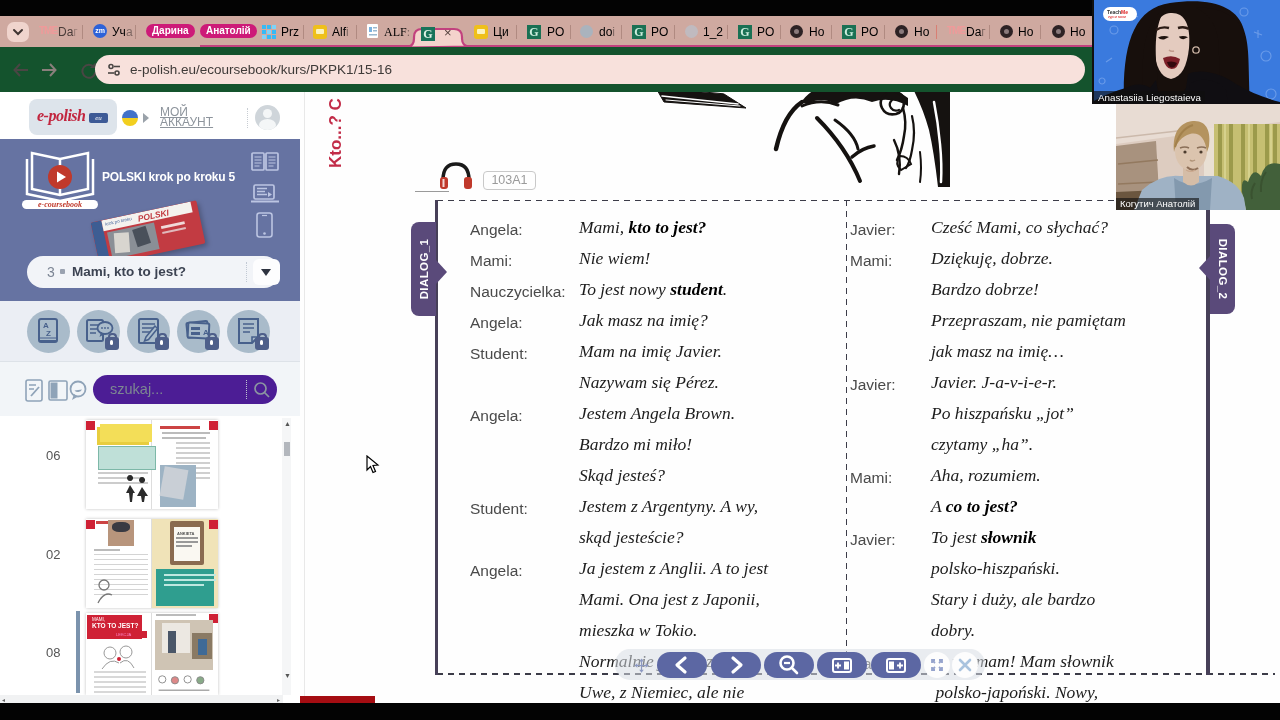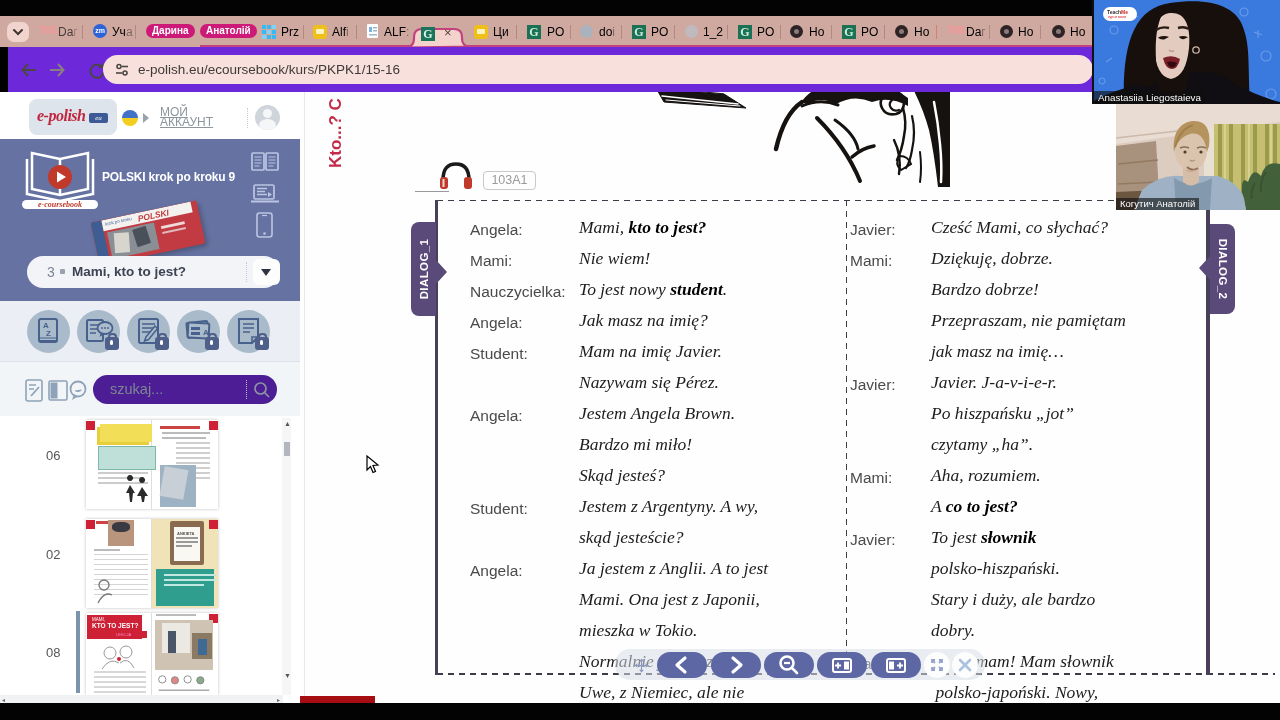--- a/index.html
+++ b/index.html
@@ -72,21 +72,21 @@
   <div class="abs tabtxt" style="left:332px;top:9px;">Alf<span style="opacity:.4;">i</span></div>
   <div class="sep" style="left:356px;"></div>
 
   <div class="abs" style="left:367px;top:8px;width:11px;height:14px;background:#fff;border-radius:1px;"></div>
   <svg class="abs" style="left:367px;top:8px;" width="12" height="14">
       <rect x="2" y="3" width="3" height="5" fill="#7ab3e0"></rect>
       <rect x="6" y="3" width="4" height="1.5" fill="#9ab8cf"></rect>
       <rect x="6" y="6" width="4" height="1.5" fill="#9ab8cf"></rect>
       <rect x="2" y="10" width="8" height="1.5" fill="#9ab8cf"></rect>
     </svg>
-  <div class="abs tabtxt" style="left:384px;top:9px;">ALF<span style="opacity:.4;">:</span></div>
+  <div class="abs tabtxt" style="left:384px;top:9px;font-family:Liberation Serif, serif;">ALF<span style="opacity:.4;">:</span></div>
 
   <svg class="abs" style="left:406px;top:5px;" width="64" height="27">
     <path d="M0 26.5 q8 -1 8 -9 v-1.5 q0 -8 8 -8 h32 q8 0 8 8 v1.5 q0 8 8 8 Z" fill="#f4d3cc" stroke="#c2417e" stroke-width="2.2"></path>
   </svg>
   <div class="gico" style="left:421px;top:11px;background:#18745a;color:#dff4e8;">G</div>
   <div class="abs" style="left:444px;top:9px;font-size:13px;color:#54403c;">×</div>
 
   <div class="yico" style="left:474px;"></div>
   <div class="abs tabtxt" style="left:493px;top:9px;">Ци</div>
   <div class="sep" style="left:516px;"></div>
@@ -127,21 +127,21 @@
   <div class="abs tabtxt" style="left:966px;top:9px;">Da<span style="opacity:.4;">г</span></div>
   <div class="sep" style="left:989px;"></div>
 
   <div class="cico" style="left:1000px;"></div>
   <div class="abs tabtxt" style="left:1018px;top:9px;">Ho</div>
   <div class="sep" style="left:1040px;"></div>
 
   <div class="cico" style="left:1052px;"></div>
   <div class="abs tabtxt" style="left:1070px;top:9px;">Ho</div>
 </div>
-<div class="abs" style="left:0;top:47px;width:1140px;height:45px;background:#6d28d9;margin-left:8px;" id="urlrow">
+<div class="abs" style="left:0;top:47px;width:1140px;height:45px;background:#14532d;" id="urlrow">
 
   <svg class="abs" style="left:12px;top:14px;" width="90" height="18">
     <path d="M16 9 H3 M8 3 L2.5 9 L8 15" stroke="#4a4644" stroke-width="2" fill="none"></path>
     <path d="M30 9 H43 M38 3 L43.5 9 L38 15" stroke="#8a7f7c" stroke-width="2" fill="none"></path>
     <path d="M82 6.2 A6.5 6.5 0 1 0 83.3 11.5" stroke="#4a4644" stroke-width="2" fill="none"></path>
       <path d="M83.5 1.5 v5.5 h-5.5 z" fill="#4a4644"></path>
   </svg>
   <div class="abs" style="left:95px;top:8px;width:990px;height:29px;border-radius:15px;background:#f8e1dc;">
     <svg class="abs" style="left:11px;top:7px;" width="16" height="16">
       <circle cx="5" cy="4.5" r="2" stroke="#4a4644" stroke-width="1.6" fill="none"></circle>
@@ -181,21 +181,21 @@
     <svg class="abs" style="left:20px;top:10px;" width="80" height="62">
       <path d="M40 10 L12 4 L12 40 L40 46 L68 40 L68 4 Z" fill="none" stroke="#fff" stroke-width="2.5"></path>
       <path d="M40 10 L40 46" stroke="#fff" stroke-width="2.5"></path>
       <path d="M7 10 L7 45 L40 52 L73 45 L73 10" fill="none" stroke="#fff" stroke-width="2.5"></path>
       <circle cx="40" cy="28" r="12" fill="#c0392b"></circle>
       <path d="M37 22.5 L46 28 L37 33.5 Z" fill="#fff"></path>
     </svg>
     <div class="abs" style="left:22px;top:61px;width:76px;height:9px;background:#fff;border-radius:5px;text-align:center;">
       <span style="font-family:'Liberation Serif',serif;font-style:italic;font-weight:bold;font-size:8px;color:#c0392b;line-height:9px;display:block;">e-coursebook</span>
     </div>
-    <div class="abs" style="left:102px;top:31px;font-size:12px;font-weight:bold;color:#fff;letter-spacing:-0.2px;">POLSKI krok po kroku 9</div>
+    <div class="abs" style="left:102px;top:31px;font-size:12px;font-weight:bold;color:#fff;letter-spacing:-0.2px;">POLSKI krok po kroku 5</div>
 
     <svg class="abs" style="left:251px;top:13px;" width="28" height="20">
       <rect x="1" y="1" width="12" height="17" rx="1" fill="none" stroke="#bcc5e2" stroke-width="1.7"></rect>
       <rect x="15" y="1" width="12" height="17" rx="1" fill="none" stroke="#bcc5e2" stroke-width="1.7"></rect>
       <path d="M3.5 5 h7 M3.5 8 h7 M3.5 11 h7 M3.5 14 h5 M17.5 5 h7 M17.5 8 h7 M17.5 11 h7 M17.5 14 h5" stroke="#bcc5e2" stroke-width="1.2"></path>
     </svg>
     <svg class="abs" style="left:250px;top:45px;" width="30" height="22">
       <rect x="4" y="1" width="20" height="14" rx="1.5" fill="none" stroke="#bcc5e2" stroke-width="1.7"></rect>
       <path d="M7 4.5 h10 M7 7.5 h8 M7 10.5 h10" stroke="#bcc5e2" stroke-width="1.3"></path>
       <path d="M1 17.5 h28" stroke="#bcc5e2" stroke-width="2"></path>

